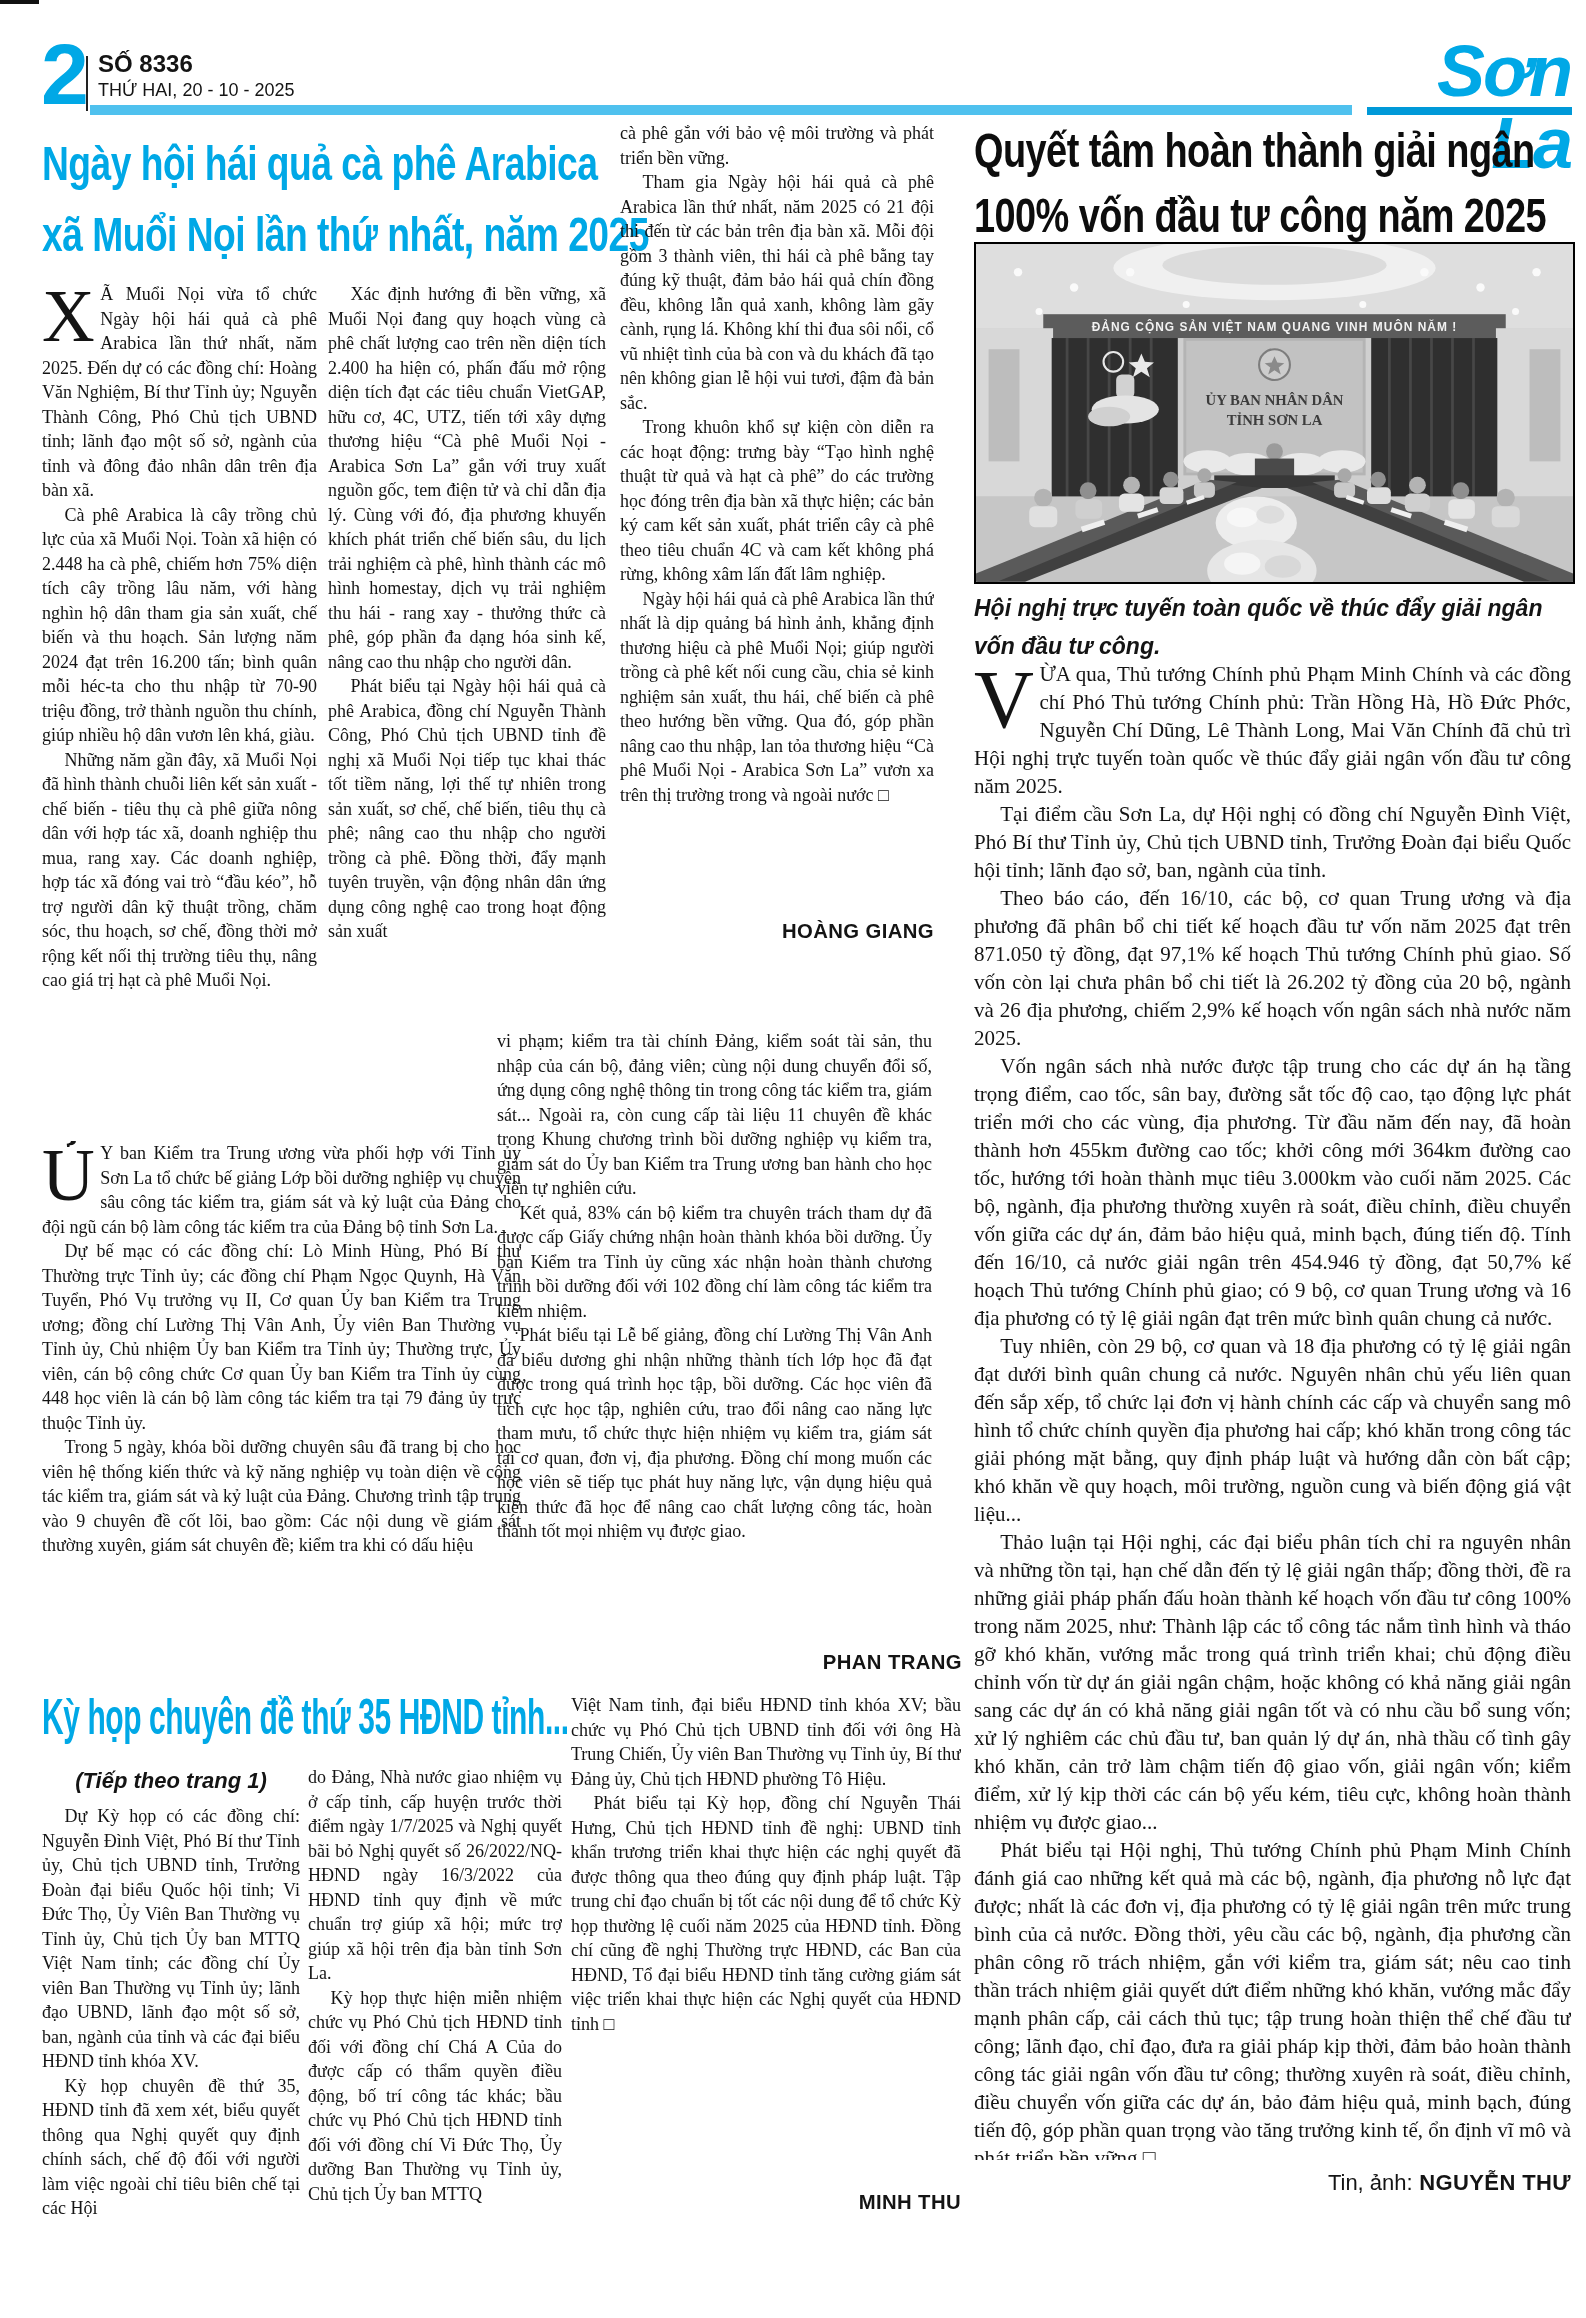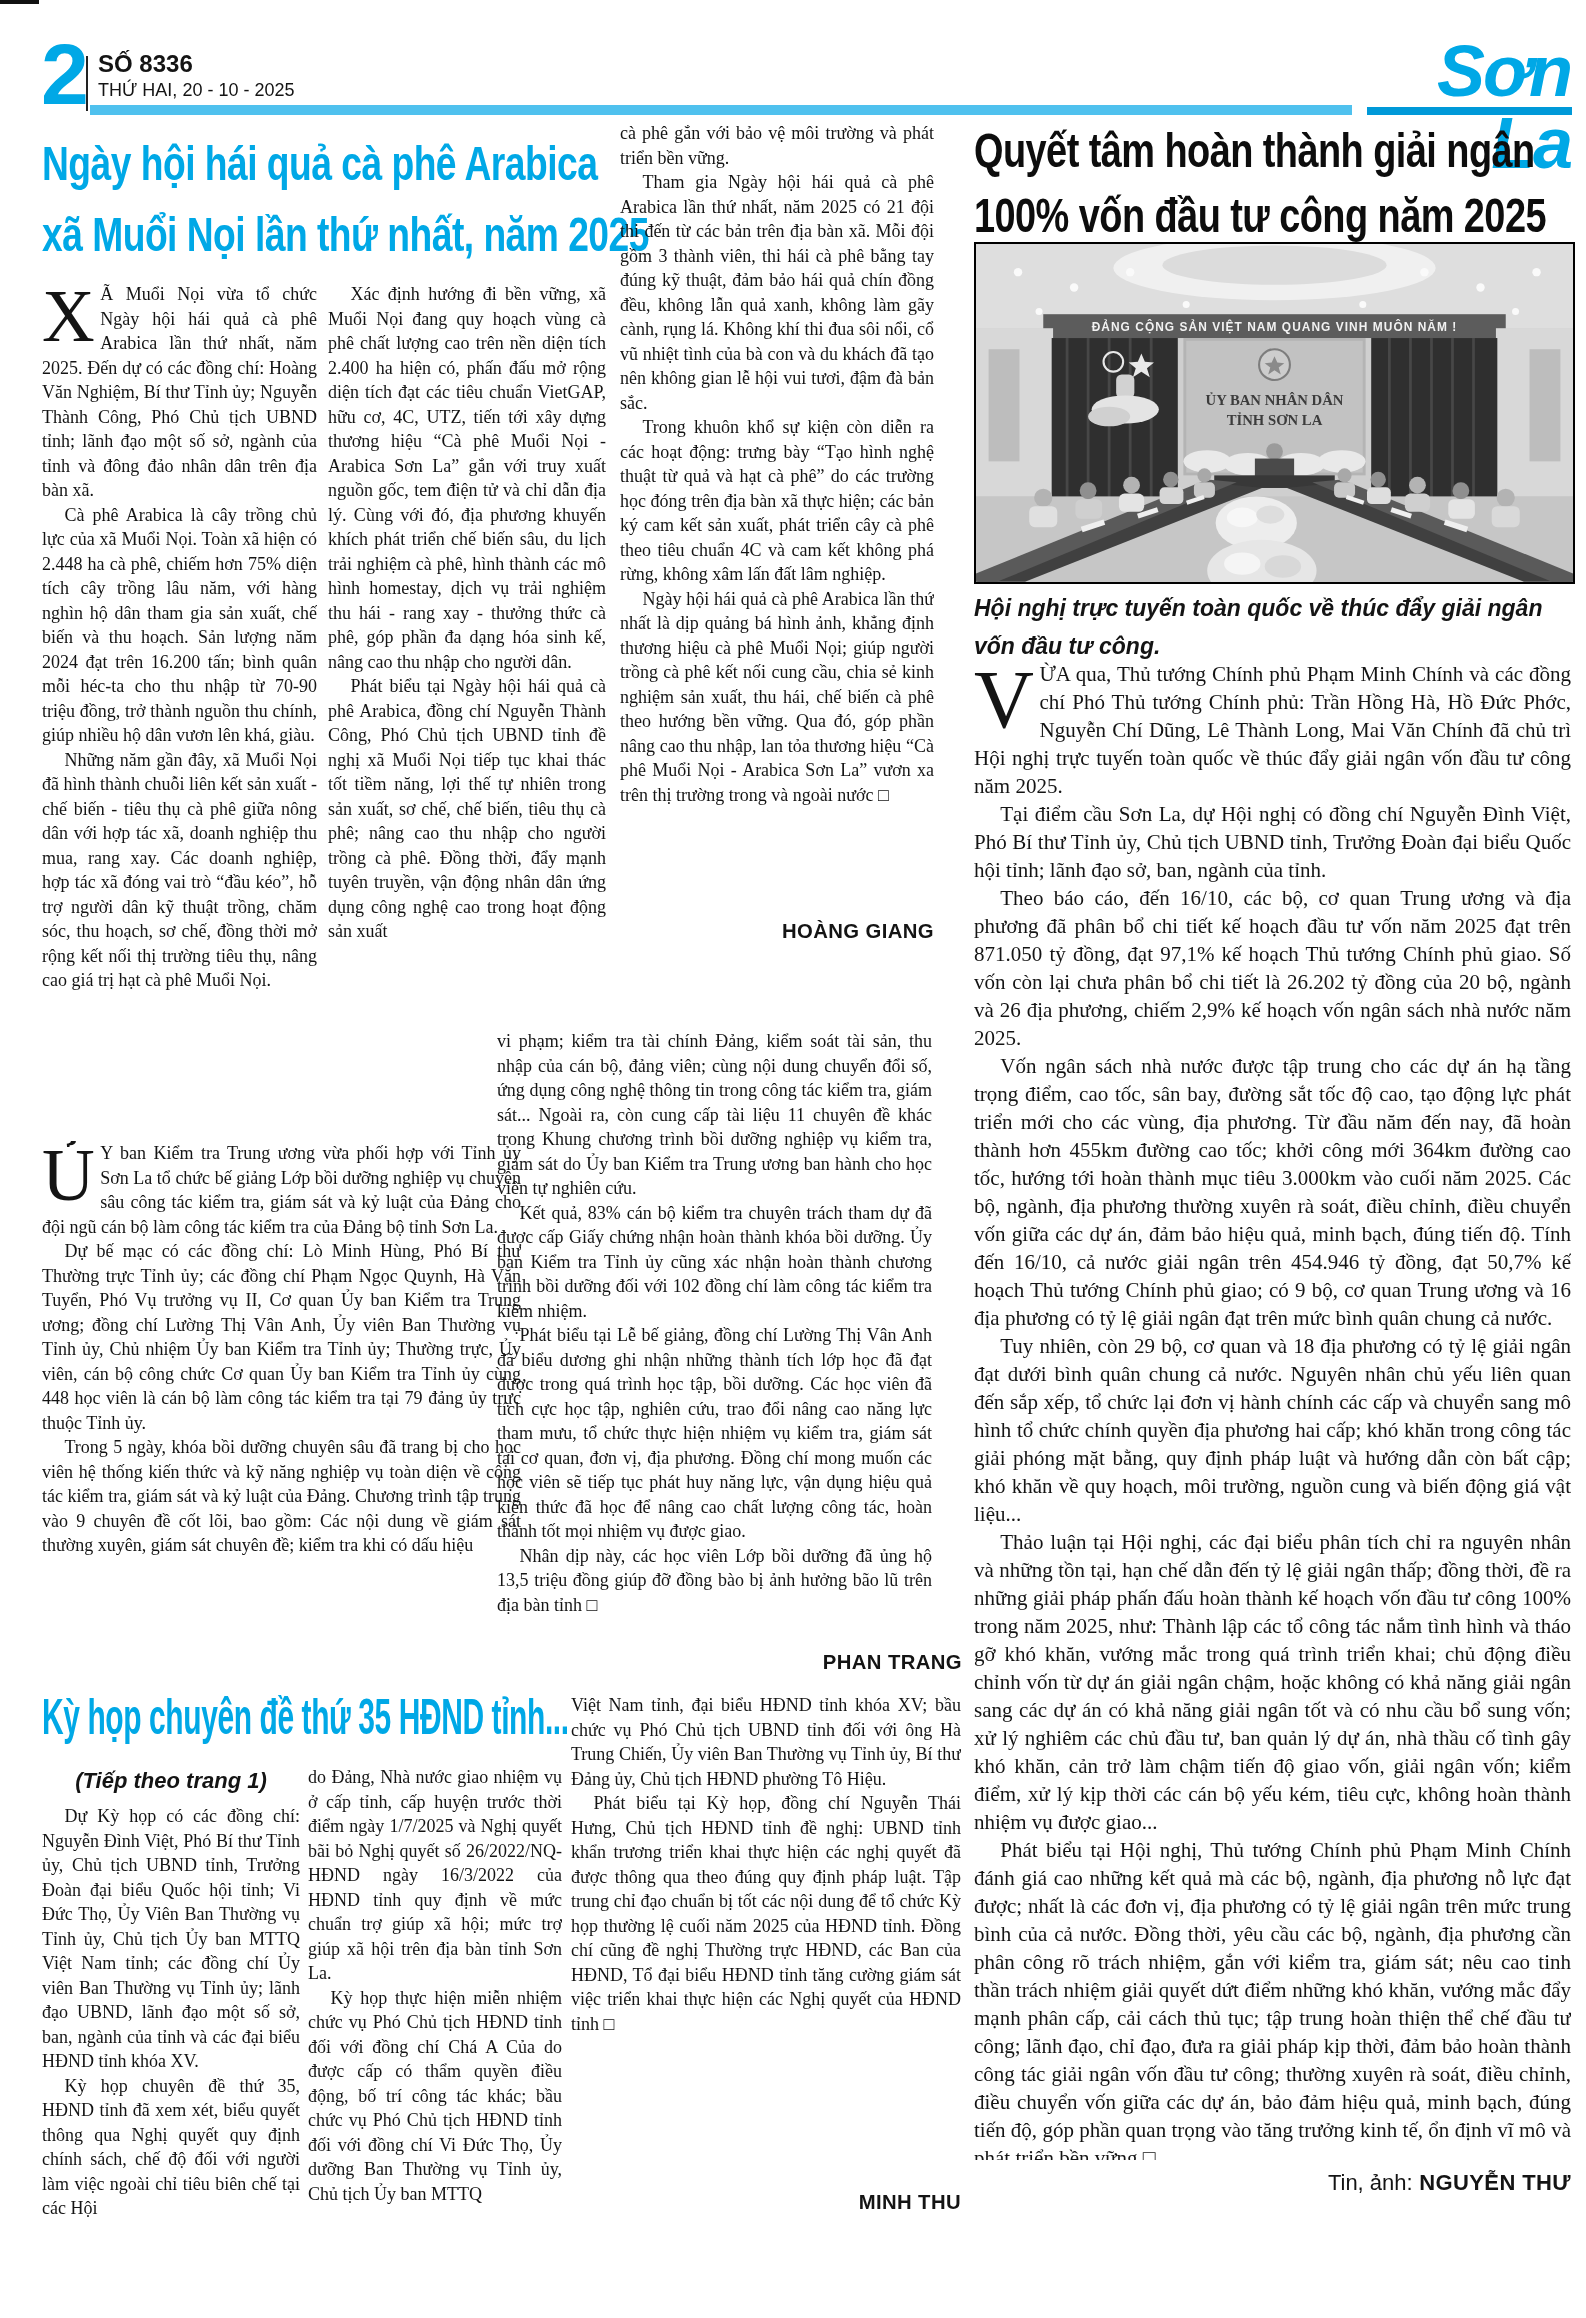--- a/index.html
+++ b/index.html
@@ -91,21 +91,20 @@
   <div class="abs clip" style="left:42px;top:1141px;width:479px;height:538px;">
     <p class="bt noind"><span class="dropcap">Ủ</span><span>Y ban Kiểm tra Trung ương vừa phối hợp với Tỉnh ủy Sơn La tổ chức bế giảng Lớp bồi dưỡng nghiệp vụ chuyên sâu công tác kiểm tra, giám sát và kỷ luật của Đảng cho đội ngũ cán bộ làm công tác kiểm tra của Đảng bộ tỉnh Sơn La.</span></p>
     <p class="bt">Dự bế mạc có các đồng chí: Lò Minh Hùng, Phó Bí thư Thường trực Tỉnh ủy; các đồng chí Phạm Ngọc Quynh, Hà Văn Tuyển, Phó Vụ trưởng vụ II, Cơ quan Ủy ban Kiểm tra Trung ương; đồng chí Lường Thị Vân Anh, Ủy viên Ban Thường vụ Tỉnh ủy, Chủ nhiệm Ủy ban Kiểm tra Tỉnh ủy; Thường trực, Ủy viên, cán bộ công chức Cơ quan Ủy ban Kiểm tra Tỉnh ủy cùng 448 học viên là cán bộ làm công tác kiểm tra tại 79 đảng ủy trực thuộc Tỉnh ủy.</p>
     <p class="bt">Trong 5 ngày, khóa bồi dưỡng chuyên sâu đã trang bị cho học viên hệ thống kiến thức và kỹ năng nghiệp vụ toàn diện về công tác kiểm tra, giám sát và kỷ luật của Đảng. Chương trình tập trung vào 9 chuyên đề cốt lõi, bao gồm: Các nội dung về giám sát thường xuyên, giám sát chuyên đề; kiểm tra khi có dấu hiệu</p>
   </div>
 
   <div class="abs clip" style="left:497px;top:1029px;width:435px;height:617px;">
     <p class="bt noind">vi phạm; kiểm tra tài chính Đảng, kiểm soát tài sản, thu nhập của cán bộ, đảng viên; cùng nội dung chuyển đổi số, ứng dụng công nghệ thông tin trong công tác kiểm tra, giám sát... Ngoài ra, còn cung cấp tài liệu 11 chuyên đề khác trong Khung chương trình bồi dưỡng nghiệp vụ kiểm tra, giám sát do Ủy ban Kiểm tra Trung ương ban hành cho học viên tự nghiên cứu.</p>
     <p class="bt">Kết quả, 83% cán bộ kiểm tra chuyên trách tham dự đã được cấp Giấy chứng nhận hoàn thành khóa bồi dưỡng. Ủy ban Kiểm tra Tỉnh ủy cũng xác nhận hoàn thành chương trình bồi dưỡng đối với 102 đồng chí làm công tác kiểm tra kiêm nhiệm.</p>
     <p class="bt">Phát biểu tại Lễ bế giảng, đồng chí Lường Thị Vân Anh đã biểu dương ghi nhận những thành tích lớp học đã đạt được trong quá trình học tập, bồi dưỡng. Các học viên đã tích cực học tập, nghiên cứu, trao đổi nâng cao năng lực tham mưu, tổ chức thực hiện nhiệm vụ kiểm tra, giám sát tại cơ quan, đơn vị, địa phương. Đồng chí mong muốn các học viên sẽ tiếp tục phát huy năng lực, vận dụng hiệu quả kiến thức đã học để nâng cao chất lượng công tác, hoàn thành tốt mọi nhiệm vụ được giao.</p>
-    <p class="bt">Nhân dịp này, các học viên Lớp bồi dưỡng đã ủng hộ 13,5 triệu đồng giúp đỡ đồng bào bị ảnh hưởng bão lũ trên địa bàn tỉnh □</p>
   </div>
   <div class="abs by" style="left:527px;top:1651px;width:435px;">PHAN TRANG</div>
 
   <div class="abs a3h" style="left:42px;top:1688px;width:562px;">
     <span class="hl">Kỳ họp chuyên đề thứ 35 HĐND tỉnh...</span>
   </div>
   <div class="abs note" style="left:42px;top:1768px;width:258px;">(Tiếp theo trang 1)</div>
 
   <div class="abs clip" style="left:42px;top:1804px;width:258px;height:491px;">
     <p class="bt">Dự Kỳ họp có các đồng chí: Nguyễn Đình Việt, Phó Bí thư Tỉnh ủy, Chủ tịch UBND tỉnh, Trưởng Đoàn đại biểu Quốc hội tỉnh; Vi Đức Thọ, Ủy Viên Ban Thường vụ Tỉnh ủy, Chủ tịch Ủy ban MTTQ Việt Nam tỉnh; các đồng chí Ủy viên Ban Thường vụ Tỉnh ủy; lãnh đạo UBND, lãnh đạo một số sở, ban, ngành của tỉnh và các đại biểu HĐND tỉnh khóa XV.</p>

